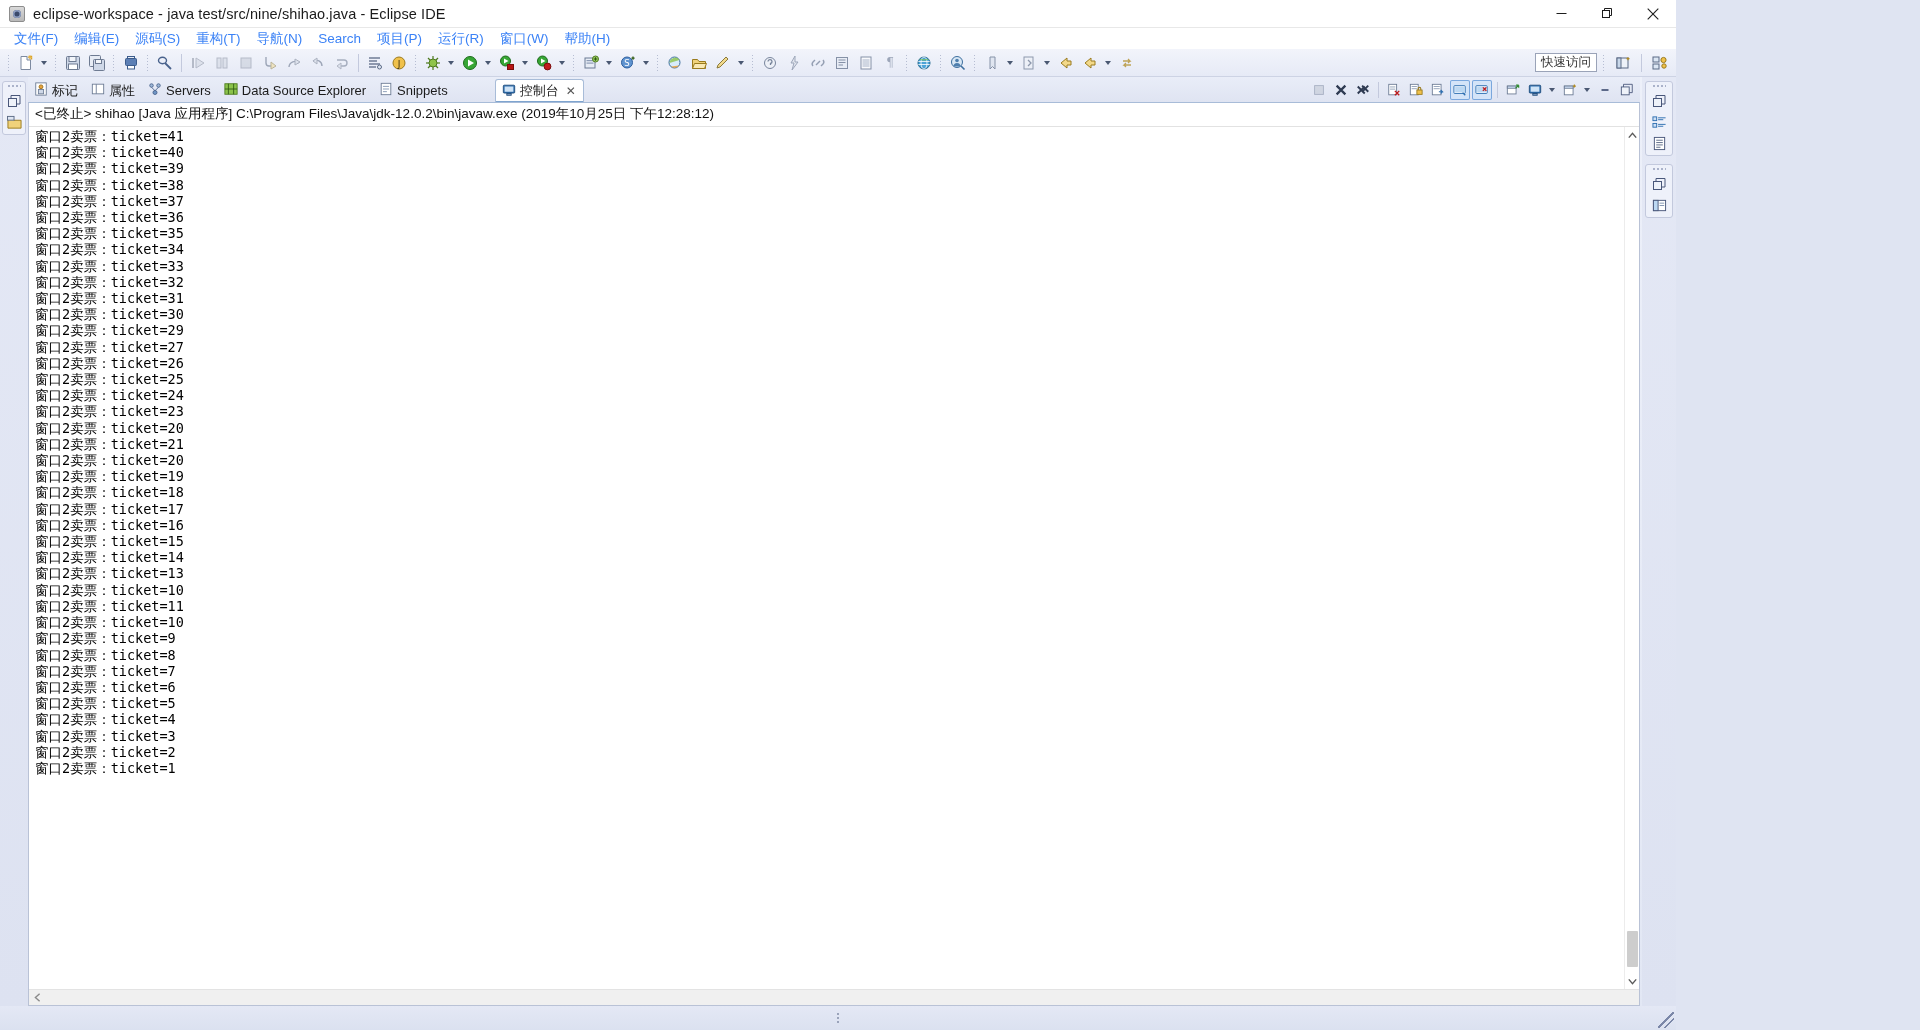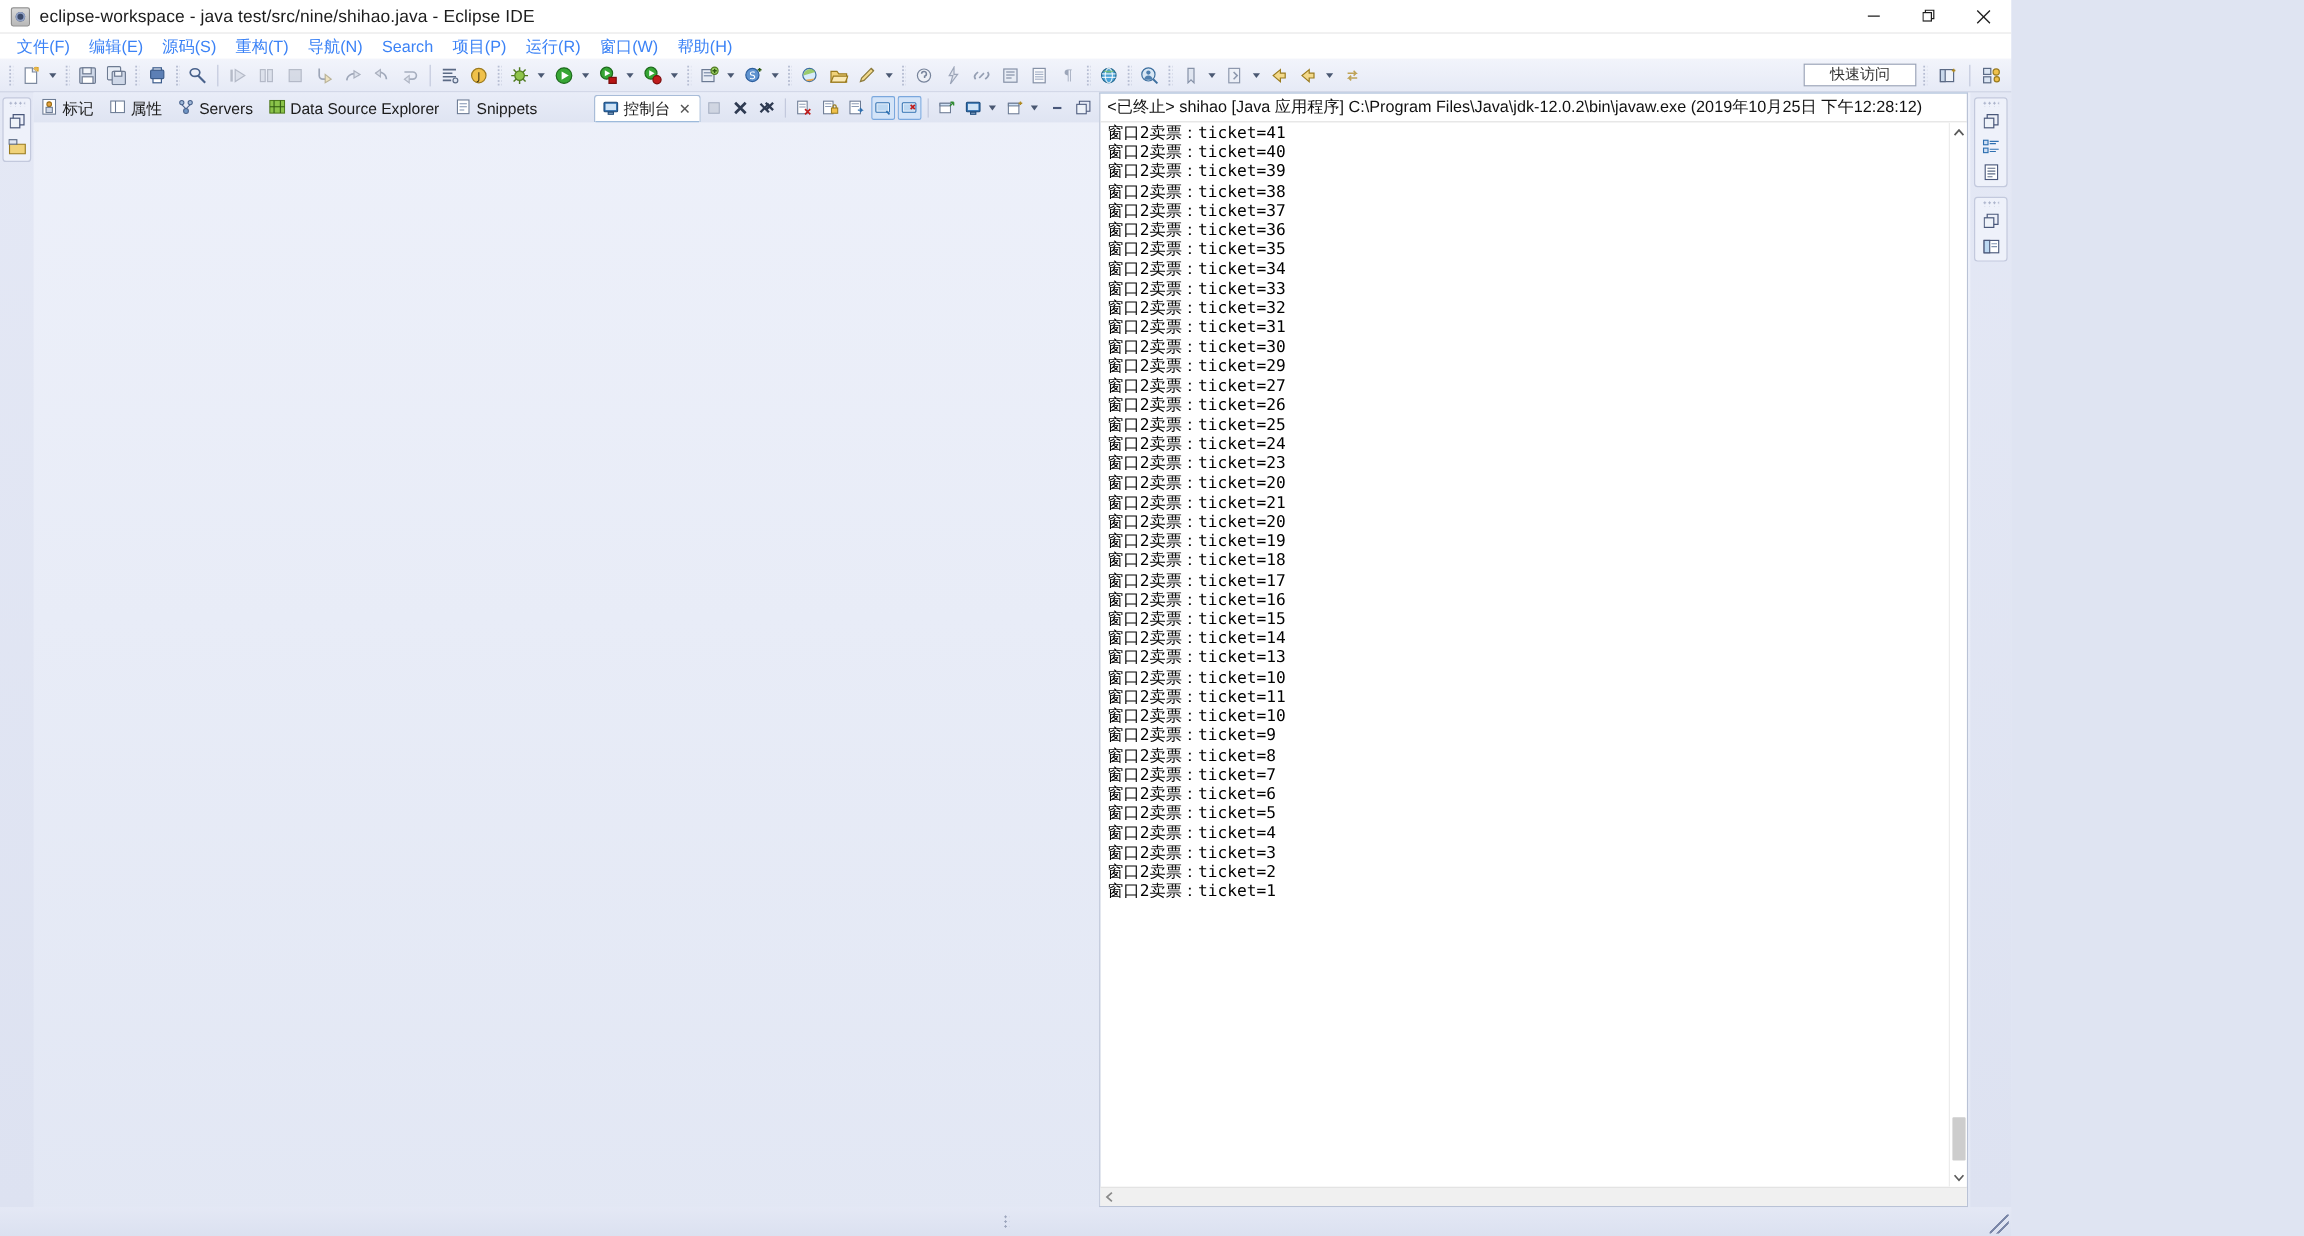--- a/index.html
+++ b/index.html
@@ -87,21 +87,21 @@
   .tb-arrow::after {
     content: ""; border-left: 3.5px solid transparent;
     border-right: 3.5px solid transparent; border-top: 4px solid #4a5872;
   }
   .ic { width: 16px; height: 16px; display: block; }
 
   .quick-access {
     margin-left: auto; display: flex; align-items: center; gap: 2px; padding-right: 4px;
   }
   .qa-box {
-    height: 19px; min-width: 62px; padding: 0 21px;
+    height: 19px; min-width: 62px; padding: 0 5px;
     background: #fff; border: 1px solid #9aa3b8;
     font-size: 12.5px; color: #333;
     display: flex; align-items: center; justify-content: center;
   }
 
   
   .body-row { flex: 1 1 auto; display: flex; min-height: 0; }
   .edge-strip {
     width: 28px; flex: 0 0 28px;
     background: linear-gradient(#e4e8f5, #dde2f1);
@@ -117,21 +117,21 @@
     margin-bottom: 8px;
   }
   .edge-strip.right .fast-group { width: 28px; }
   .fast-dots {
     width: 14px; height: 5px;
     background-image: radial-gradient(#aab2ca 1px, transparent 1px);
     background-size: 4px 4px;
   }
   .fast-ic { width: 18px; height: 18px; display: flex; align-items: center; justify-content: center; }
 
-  .center-col { flex: 1 1 auto; display: flex; flex-direction: row; min-width: 0; padding-right: 2px; }
+  .center-col { flex: 1 1 auto; display: flex; flex-direction: column; min-width: 0; padding-right: 2px; }
 
   
   .tabbar {
     flex: 0 0 25px; height: 25px;
     display: flex; align-items: flex-end;
     background: linear-gradient(#e9edf8, #dfe4f2);
     position: relative;
   }
   .tabs { display: flex; align-items: flex-end; height: 25px; }
   .tab {

